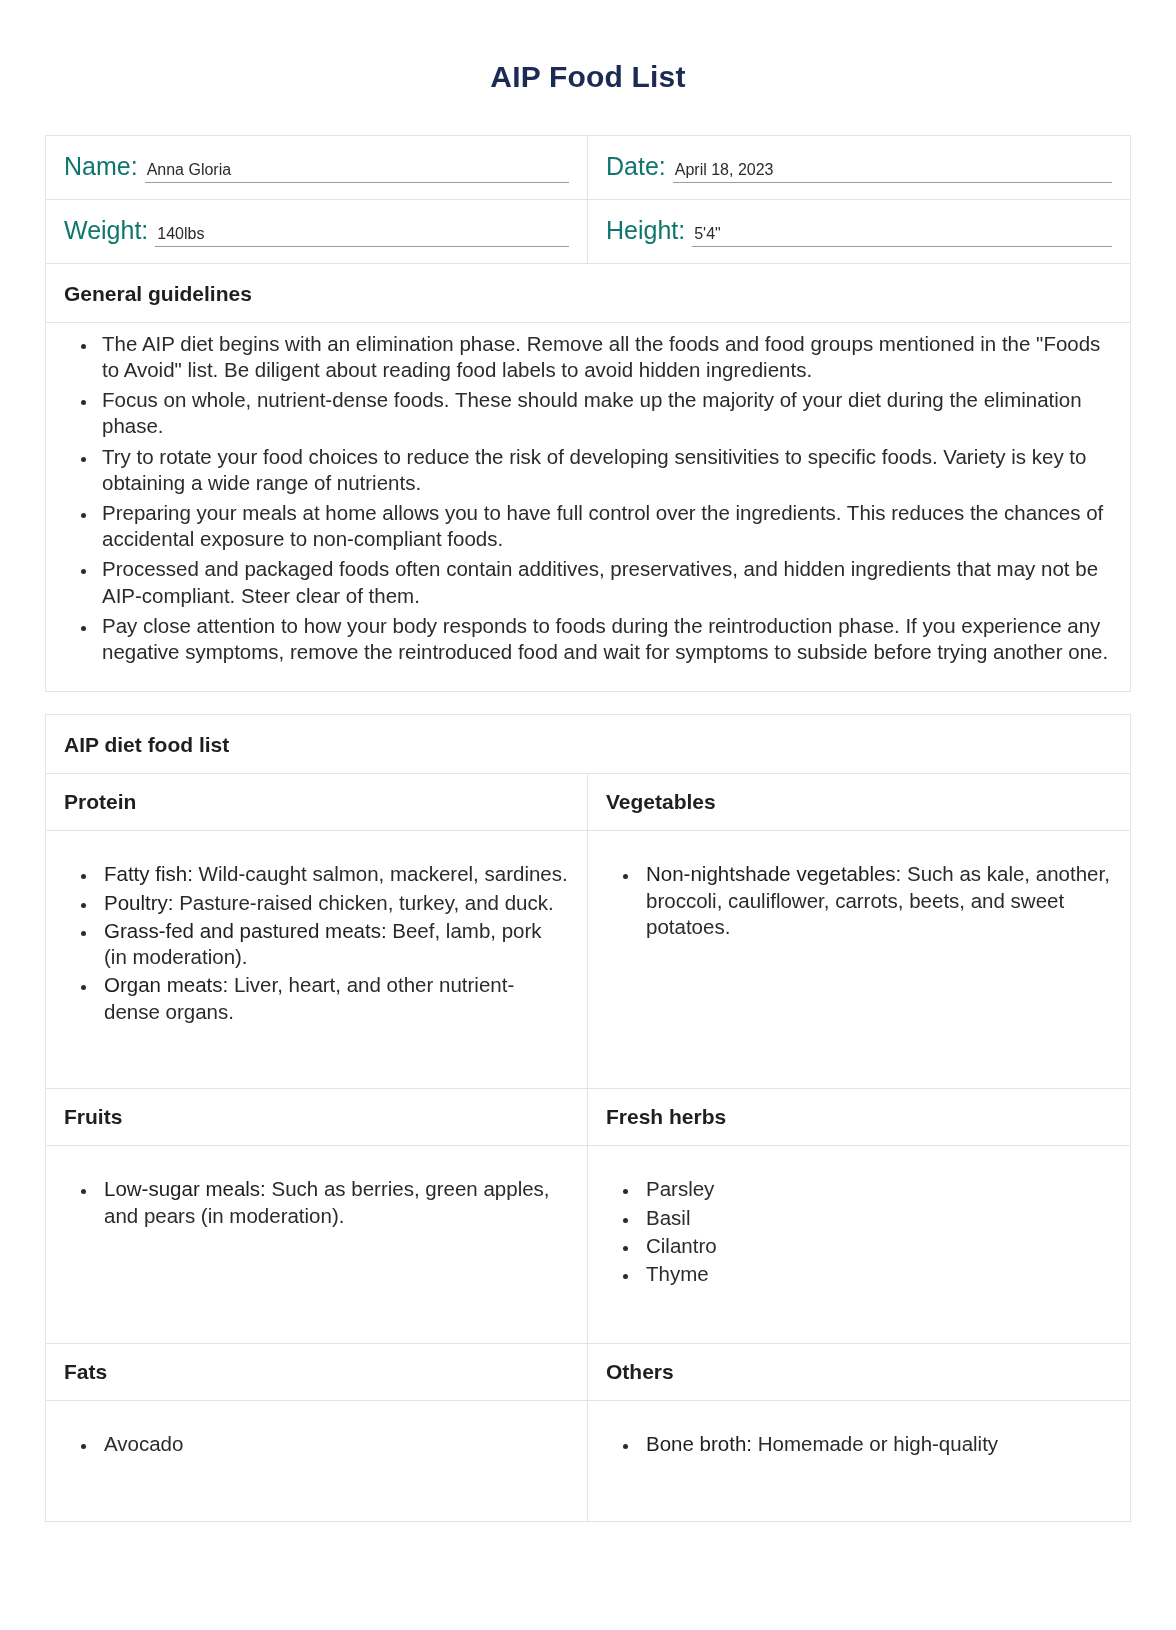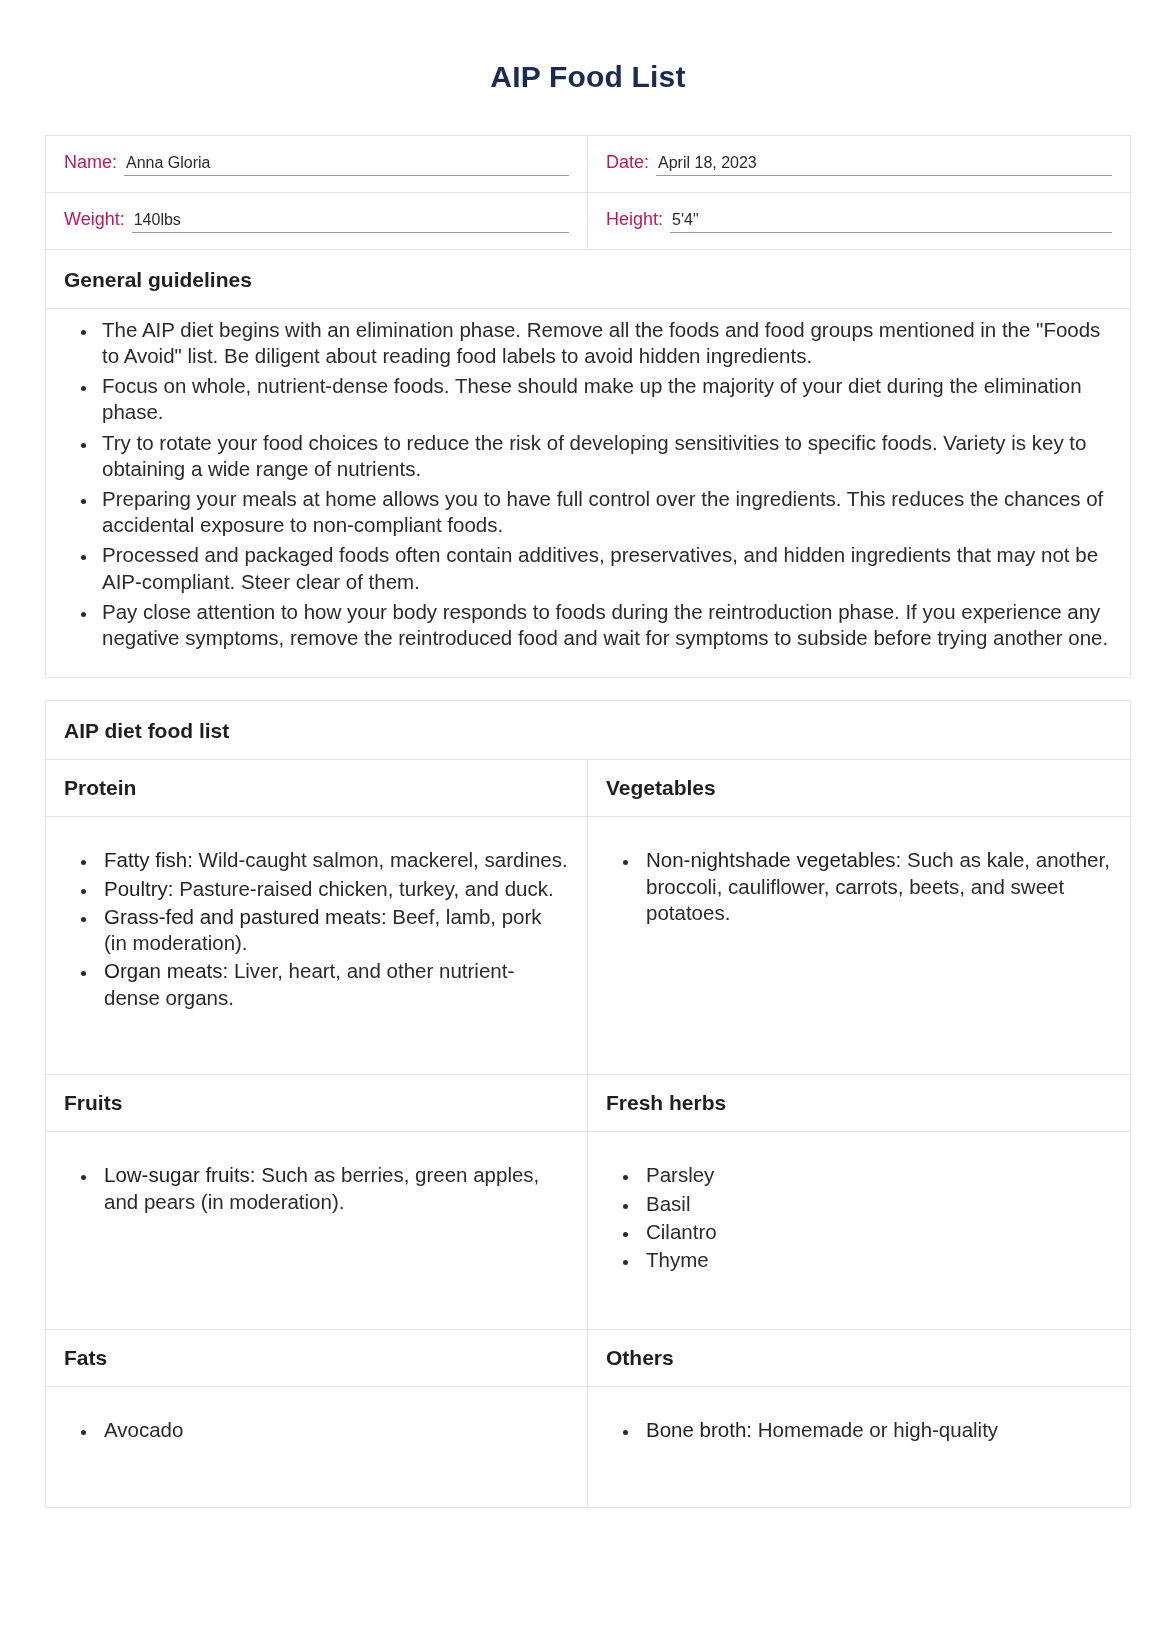--- a/index.html
+++ b/index.html
@@ -52,22 +52,22 @@
   }
   .cell.divided { border-right: 1px solid #e2e4e8; }
 
   
   .field {
     display: flex;
     align-items: baseline;
     width: 100%;
   }
   .field-label {
-    font-size: 18px;
-    color: #be185d;
+    font-size: 25px;
+    color: #0f766e;
     white-space: nowrap;
     margin-right: 7px;
   }
   .field-value-wrap {
     flex: 1 1 auto;
     border-bottom: 1px solid #9a9a9a;
     padding: 0 2px 1px 2px;
     min-width: 0;
   }
   .field-value {
@@ -234,21 +234,21 @@
       </div>
       <div class="cell">
         <div class="col-head">Fresh herbs</div>
       </div>
     </div>
 
     <div class="row row-tall-fruit">
       <div class="cell divided" style="padding:0;">
         <div class="food-body">
           <ul class="bullets">
-            <li><b class="b">Low-sugar fruits:</b><span> Such as berries, green apples, and pears (in moderation).</span></li>
+            <li><b class="b">Low-sugar meals:</b><span> Such as berries, green apples, and pears (in moderation).</span></li>
           </ul>
         </div>
       </div>
       <div class="cell" style="padding:0;">
         <div class="food-body">
           <ul class="bullets">
             <li>Parsley</li>
             <li>Basil</li>
             <li>Cilantro</li>
             <li>Thyme</li>

